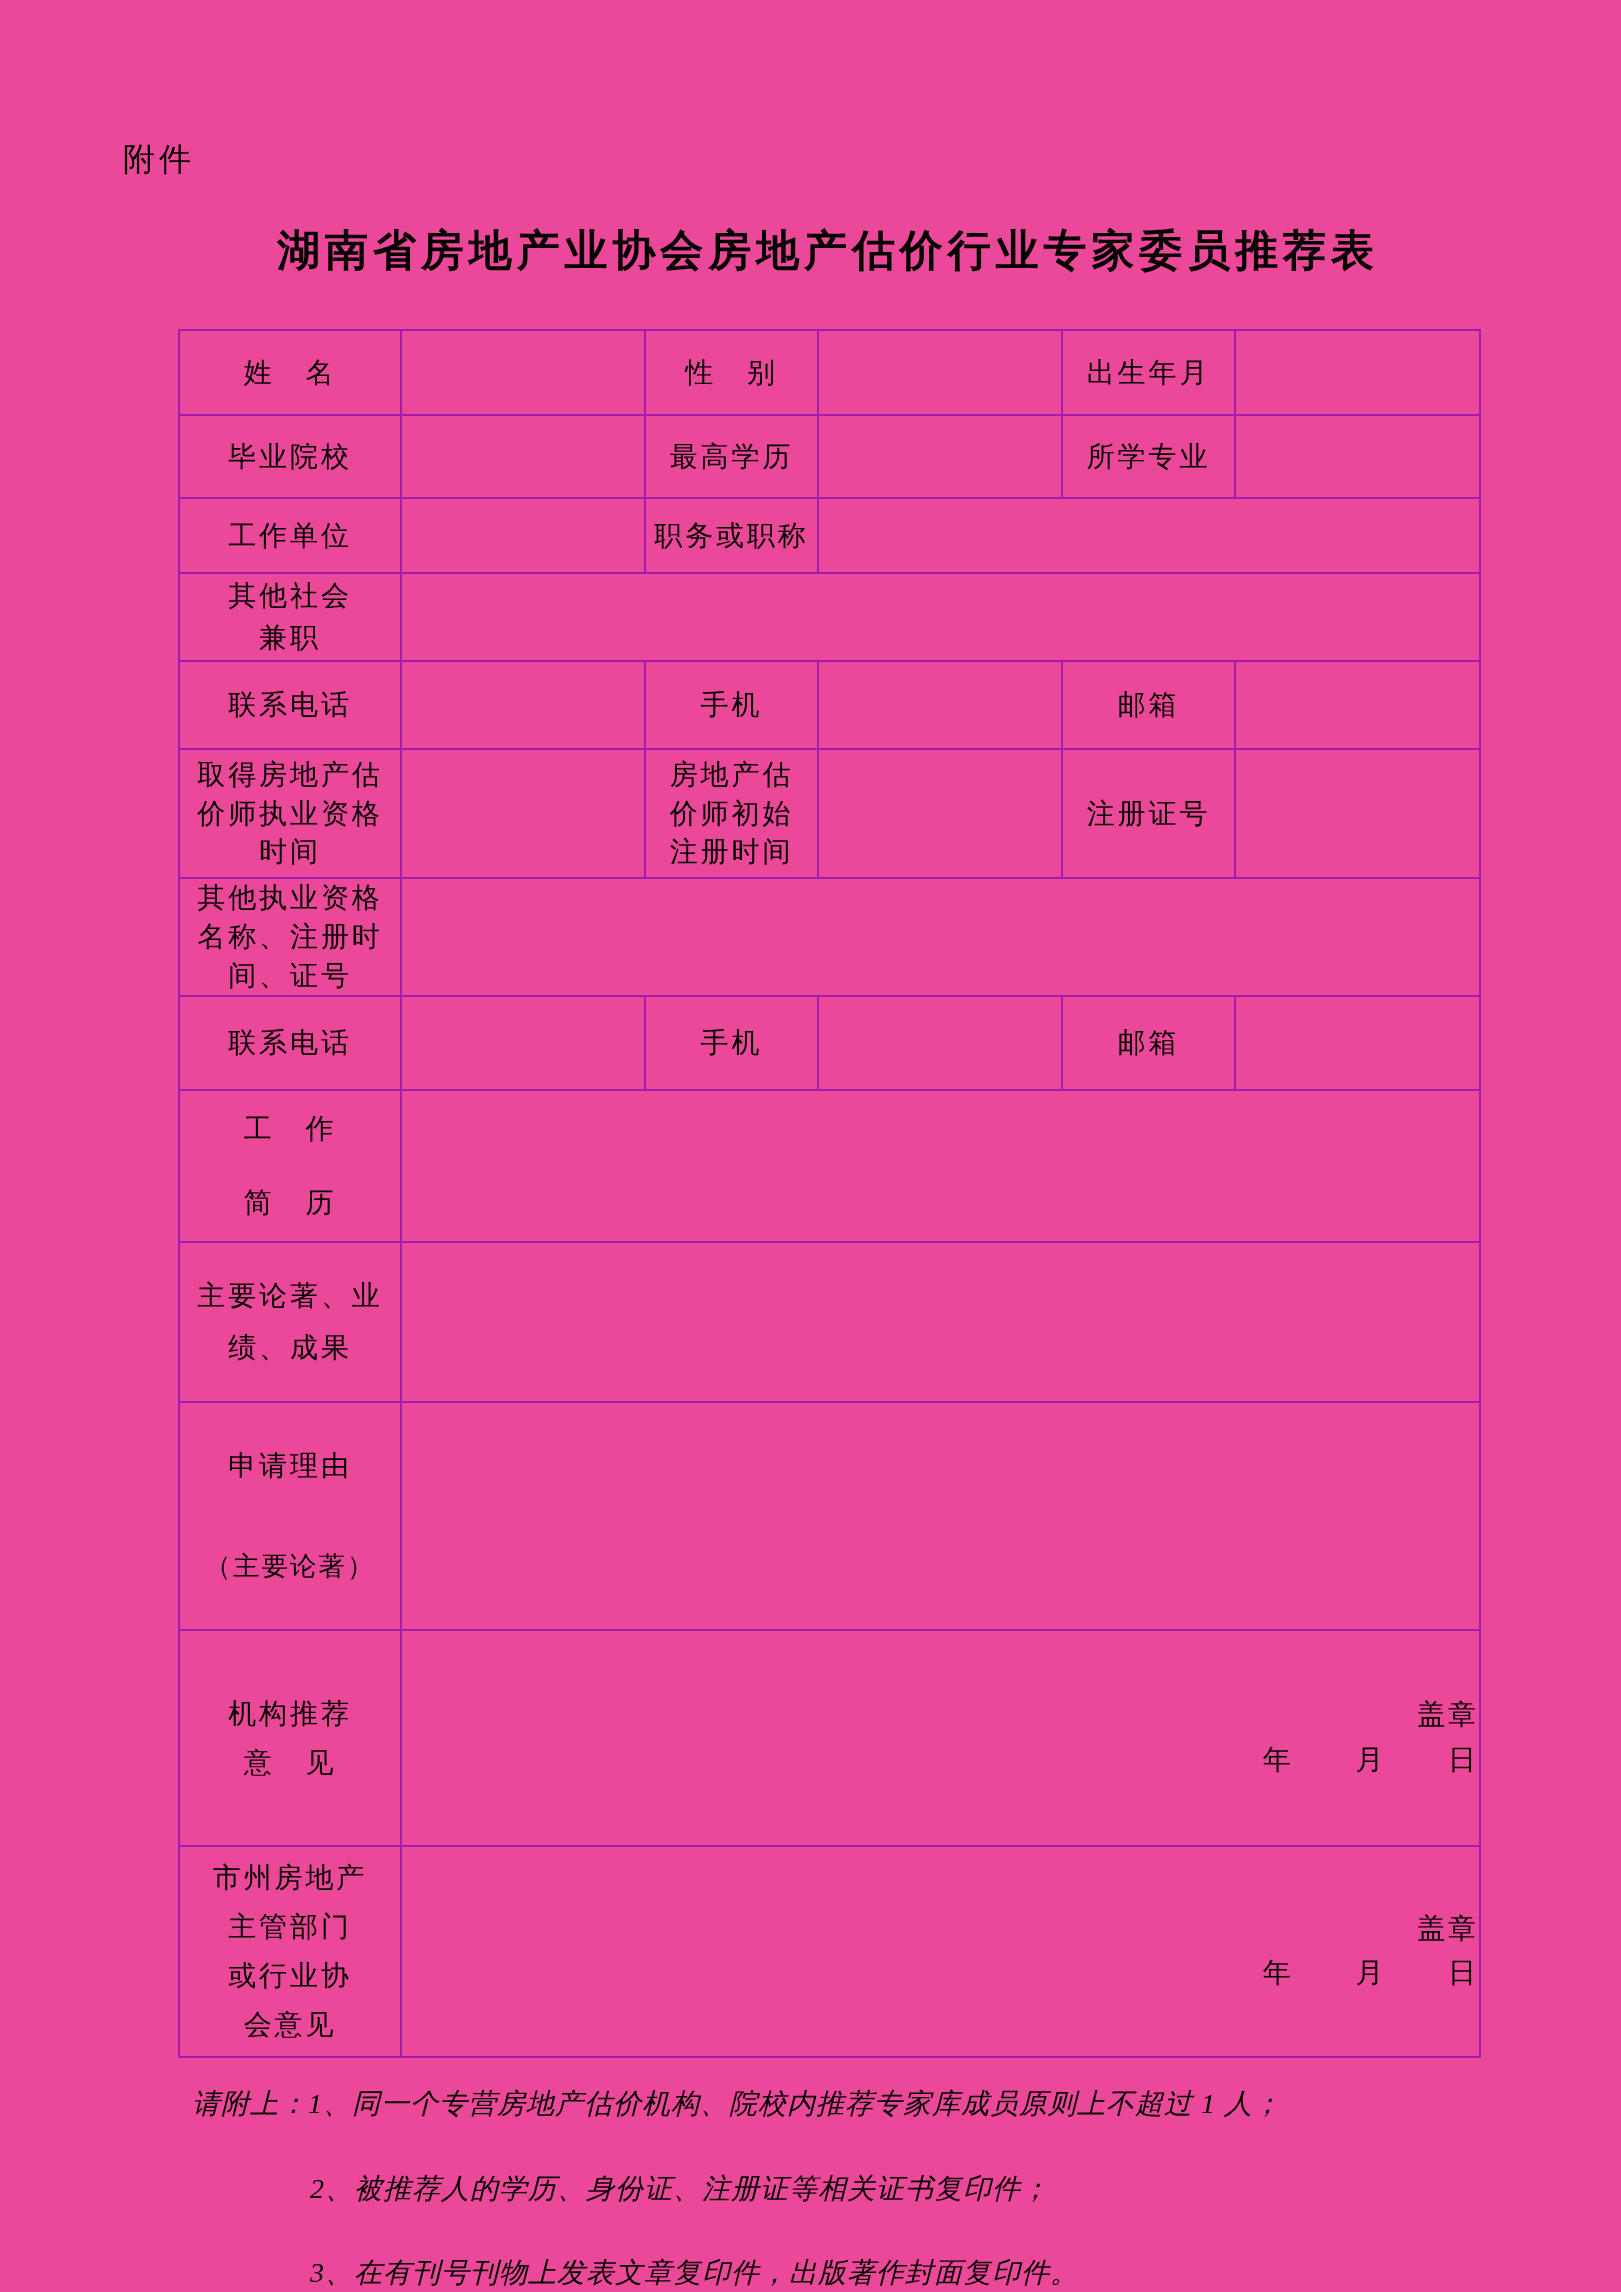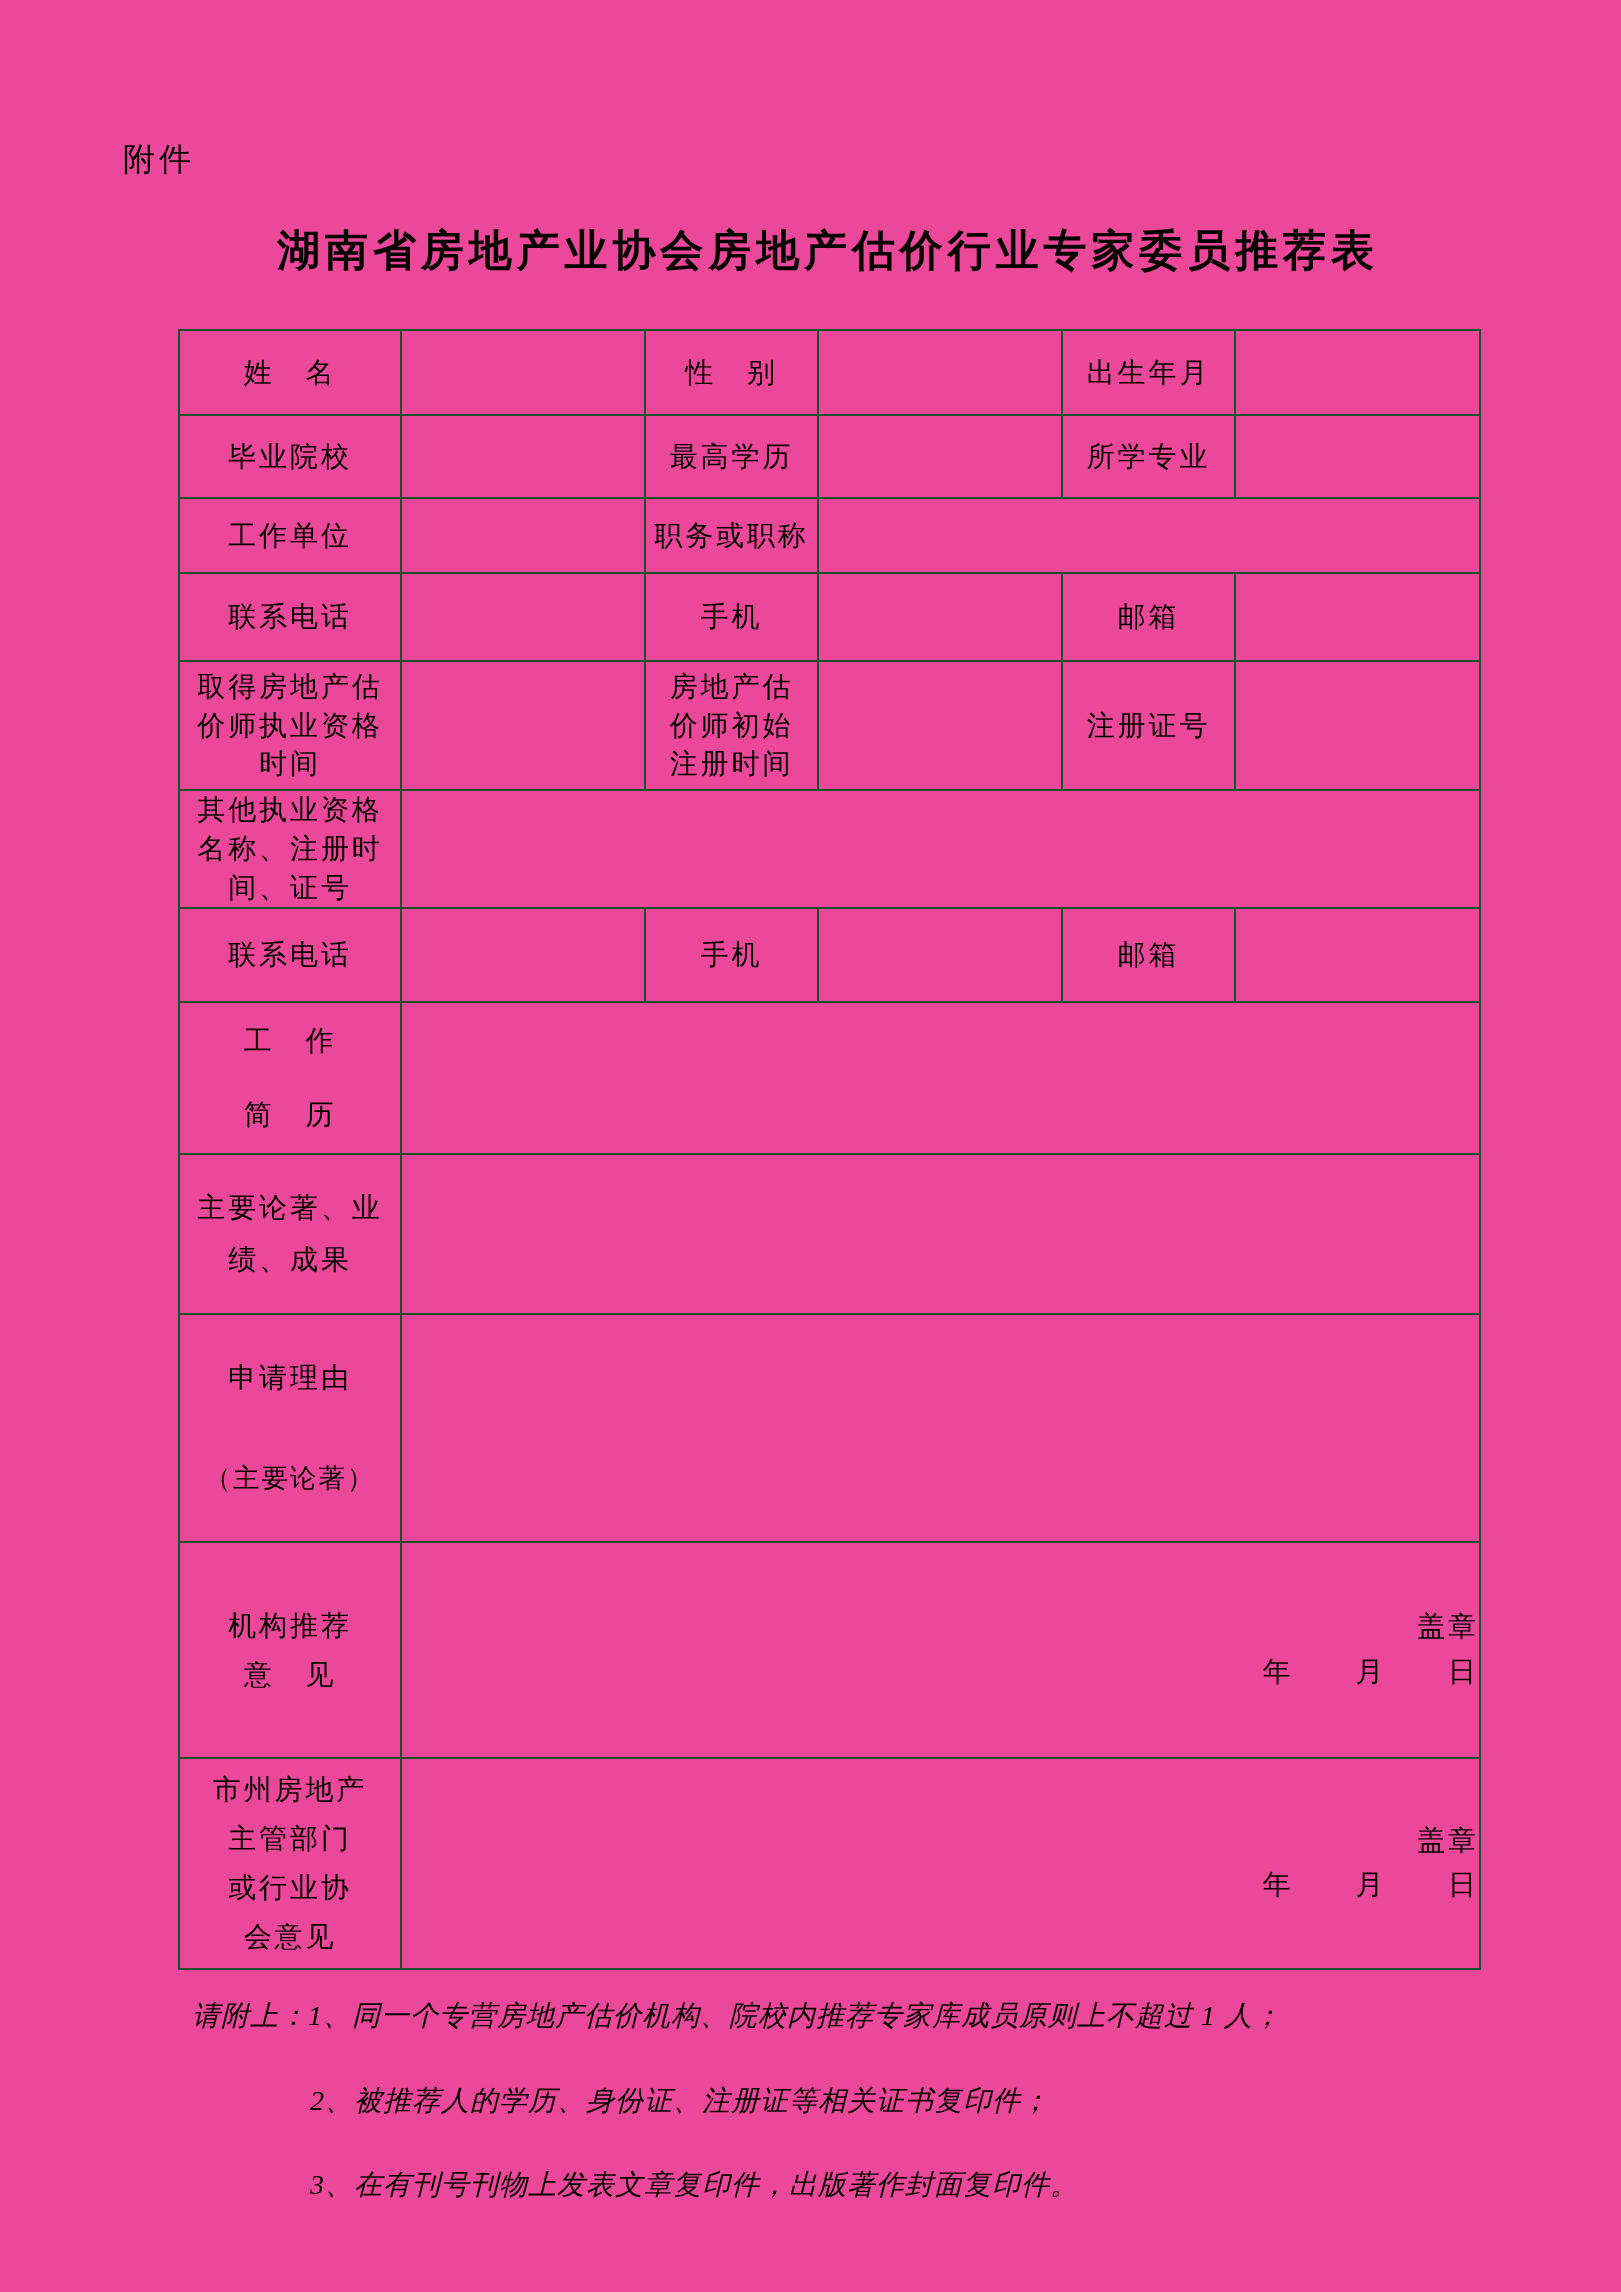--- a/index.html
+++ b/index.html
@@ -32,21 +32,21 @@
     white-space: nowrap;
   }
   table.form-table {
     border-collapse: collapse;
     table-layout: fixed;
     margin-left: 178px;
     margin-top: 57px;
     width: 1300px;
   }
   table.form-table td {
-    border: 2px solid #14532d;
+    border: 2px solid #a21caf;
     padding: 0;
     vertical-align: middle;
     font-size: 28px;
   }
   td.label {
     text-align: center;
     letter-spacing: 2.9px;
     white-space: pre-line;
     line-height: 1.5;
   }
@@ -126,20 +126,25 @@
         <td class="data"></td>
         <td class="label">所学专业</td>
         <td class="data"></td>
       </tr>
       <tr class="r3">
         <td class="label">工作单位</td>
         <td class="data"></td>
         <td class="label">职务或职称</td>
         <td class="data" colspan="3"></td>
       </tr>
+      <tr class="r4">
+        <td class="label">其他社会
+兼职</td>
+        <td class="data" colspan="5"></td>
+      </tr>
       <tr class="r5">
         <td class="label">联系电话</td>
         <td class="data"></td>
         <td class="label">手机</td>
         <td class="data"></td>
         <td class="label">邮箱</td>
         <td class="data"></td>
       </tr>
       <tr class="r6">
         <td class="label lh-tight">取得房地产估

